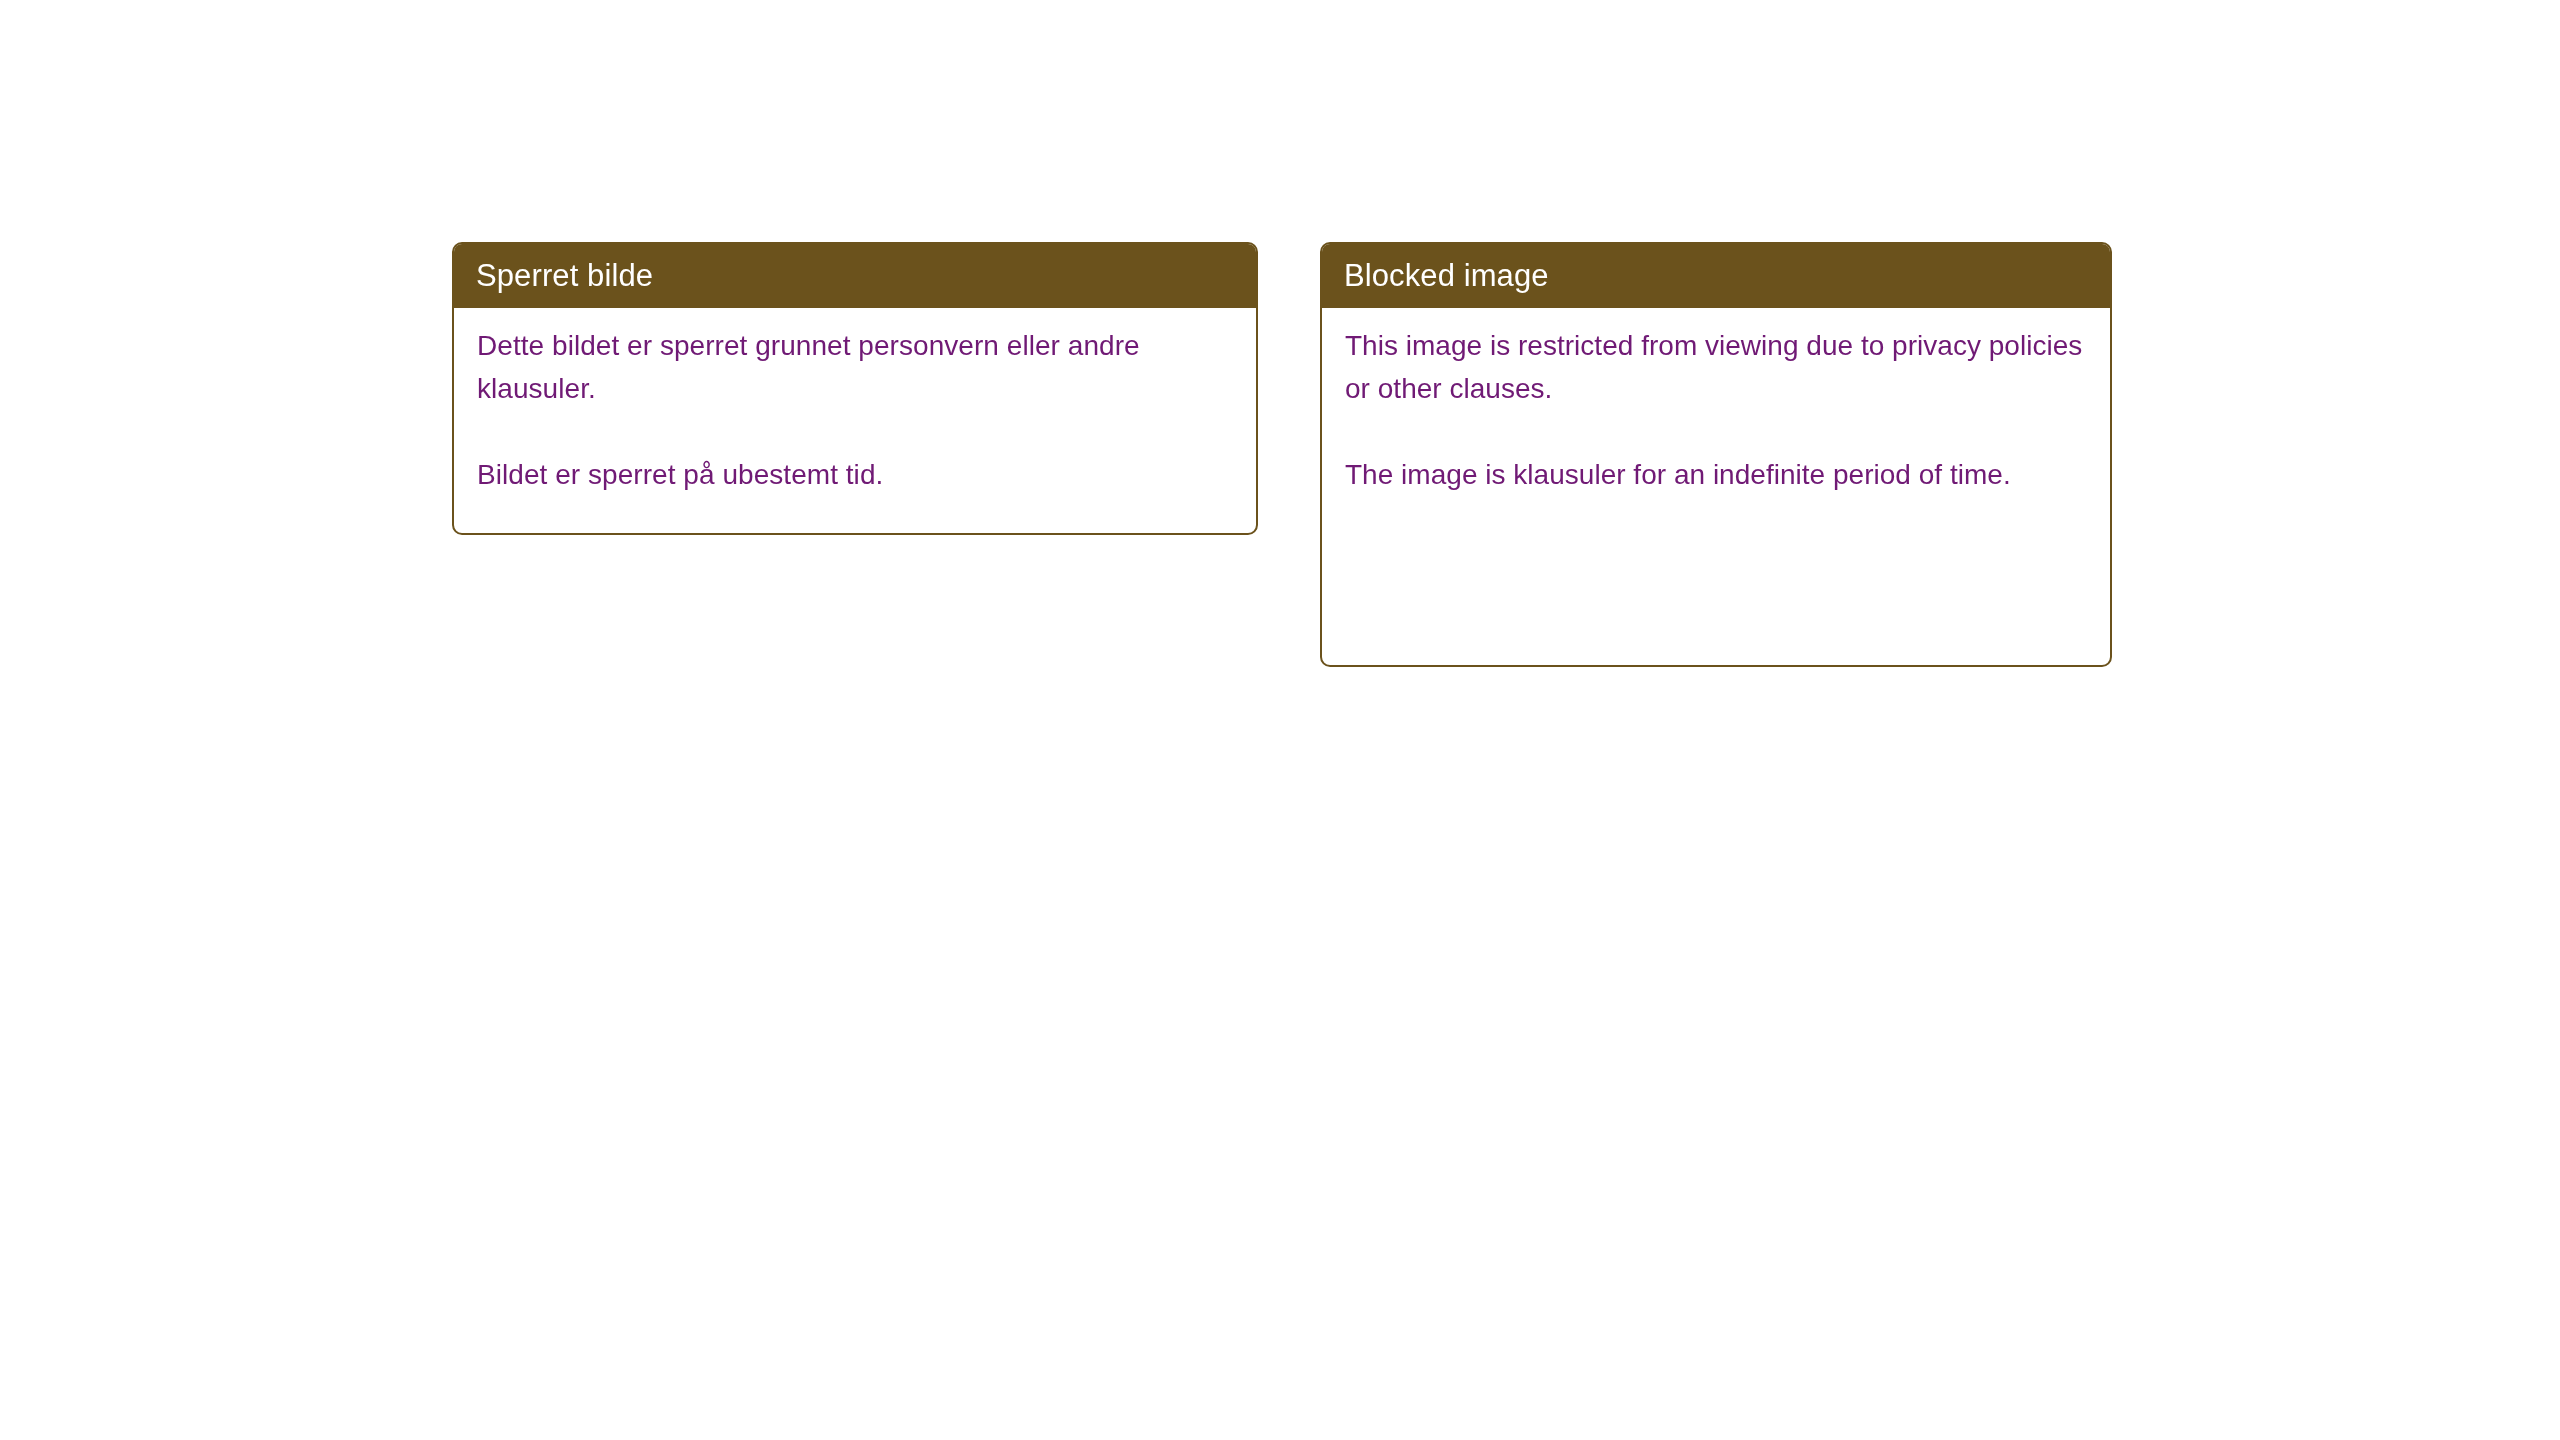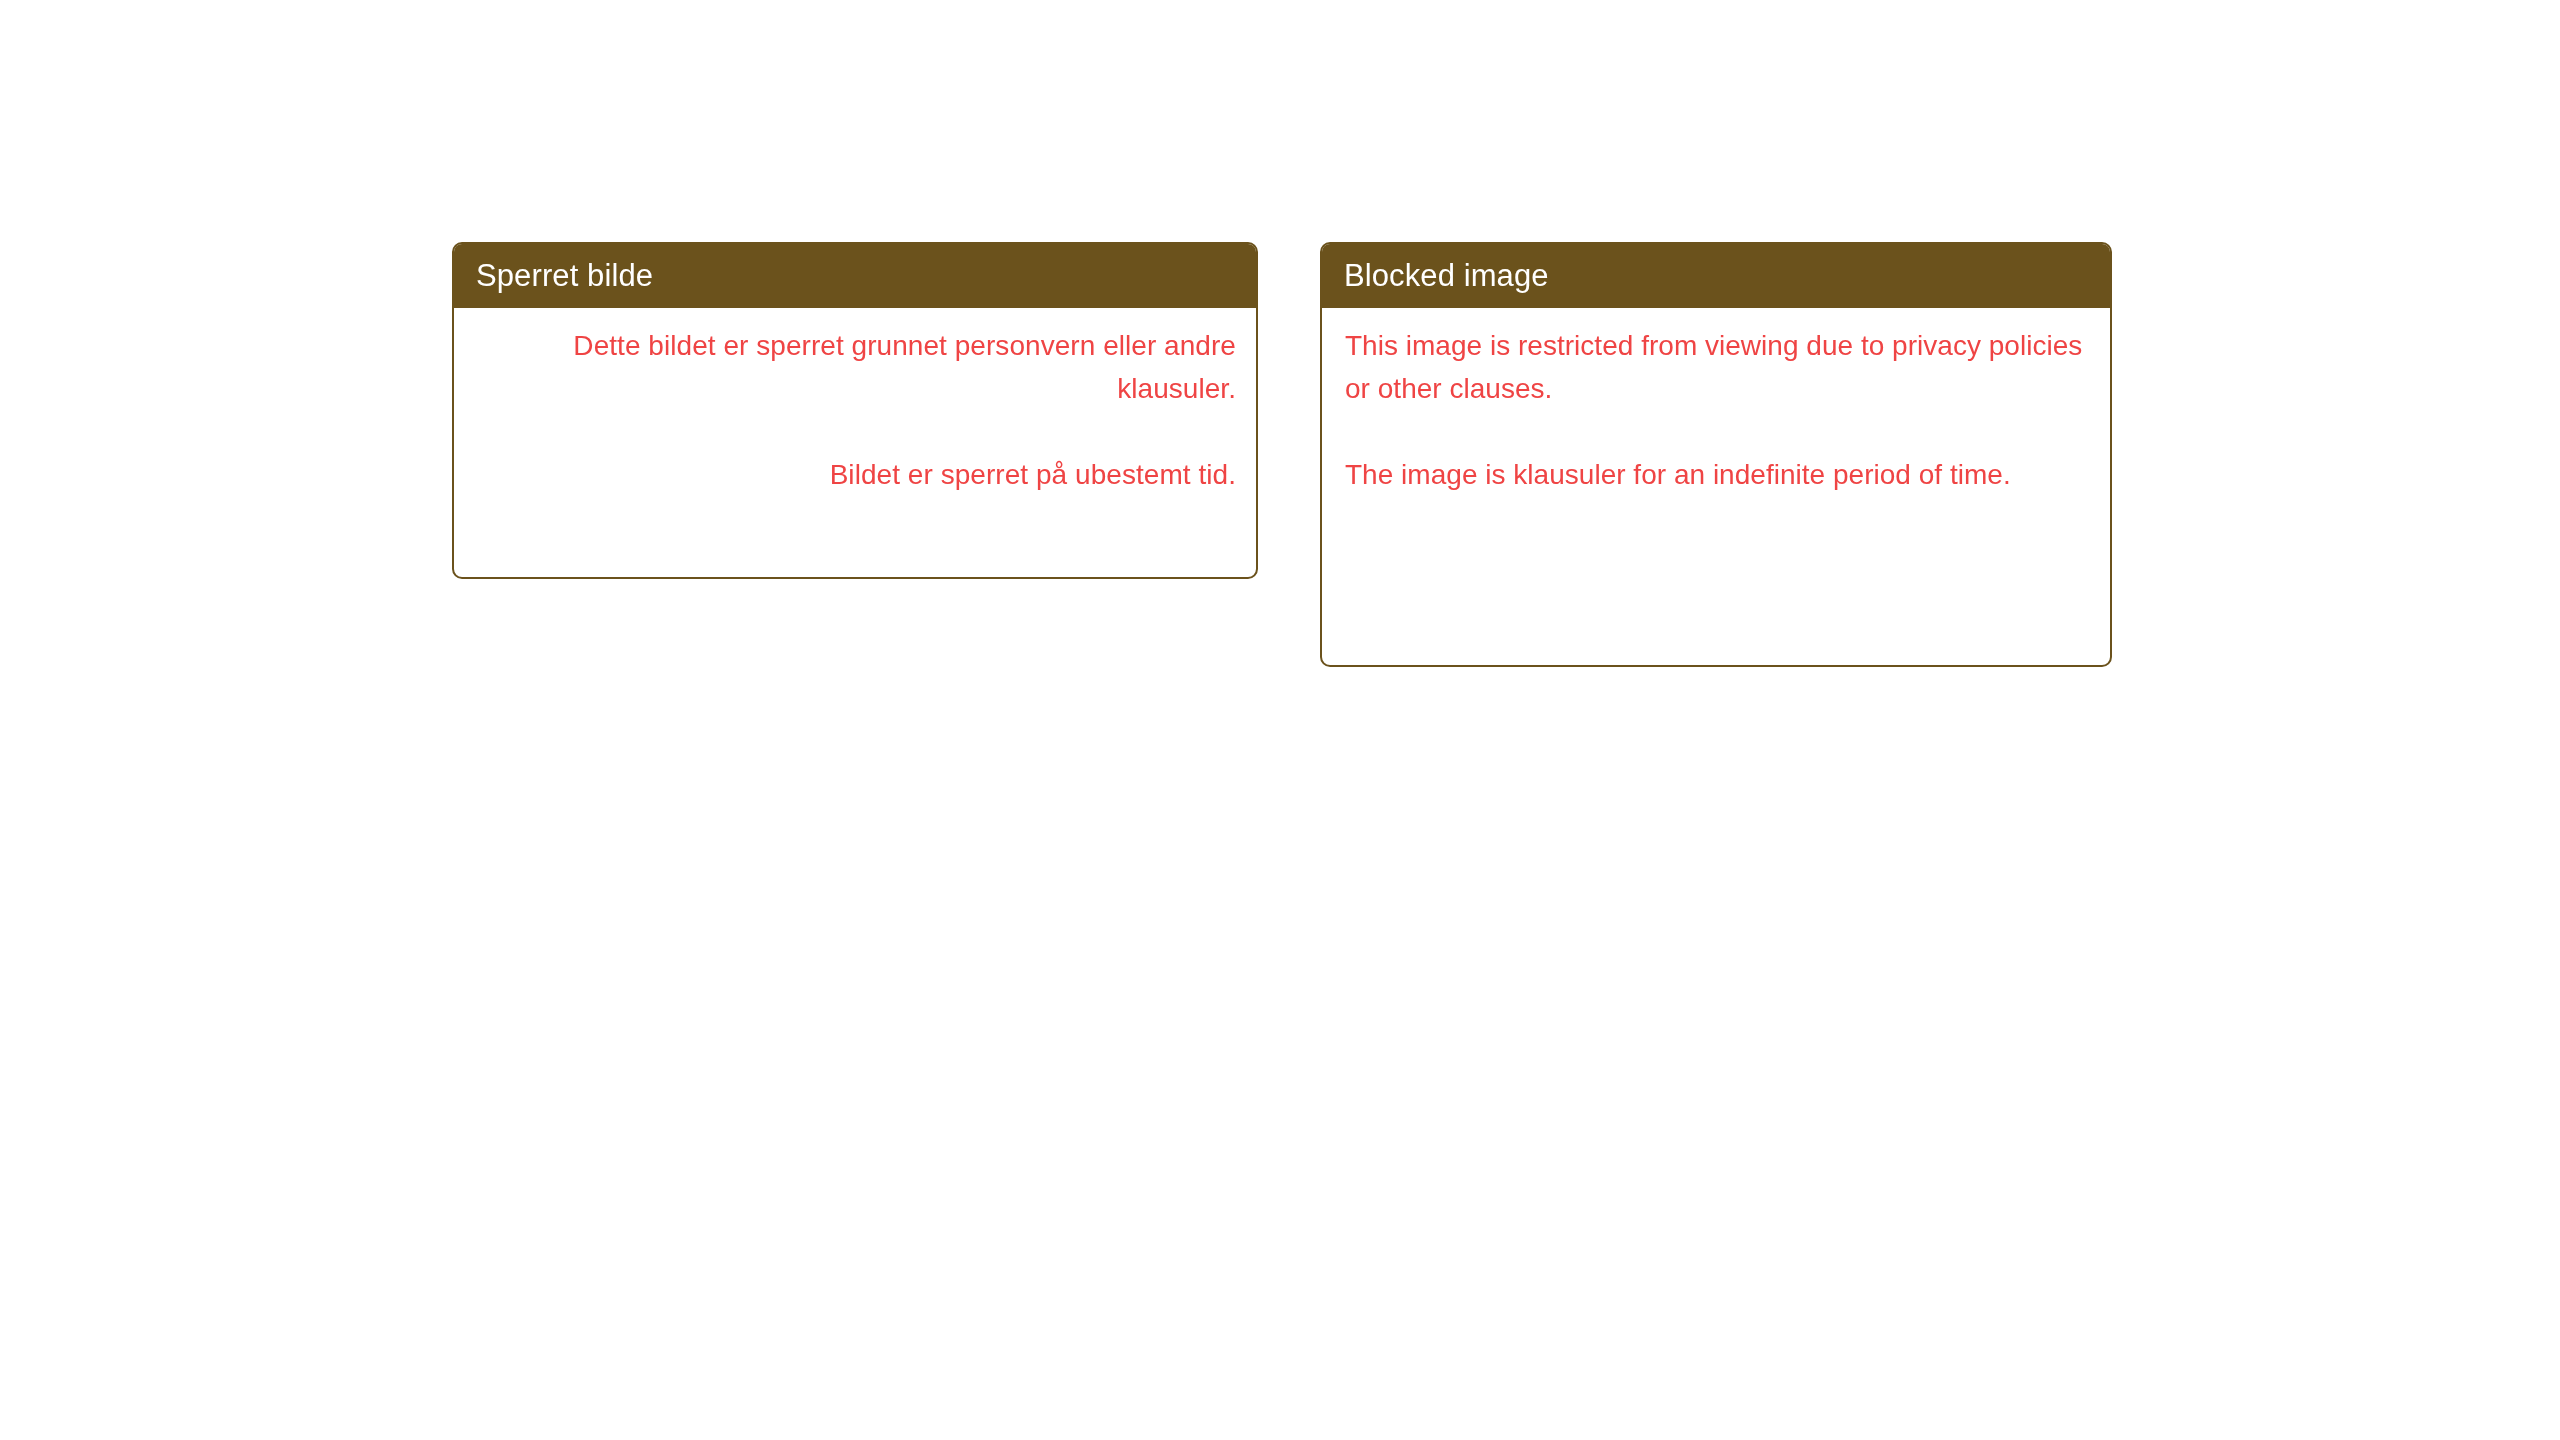--- a/index.html
+++ b/index.html
@@ -27,22 +27,21 @@
     background: #ffffff;
     border: 2px solid #6b521c;
     border-radius: 10px;
     overflow: hidden;
   }
 
   .notice-card.card-norwegian {
     left: 452px;
     top: 242px;
     width: 806px;
-    height: 337px;
-    text-align: right;
+    height: 293px;
   }
 
   .notice-card.card-english {
     left: 1320px;
     top: 242px;
     width: 792px;
     height: 425px;
   }
 
   .card-header {
@@ -63,21 +62,21 @@
     white-space: nowrap;
   }
 
   .card-body {
     box-sizing: border-box;
     padding: 16px 20px 0 23px;
     background: #ffffff;
   }
 
   .card-paragraph {
-    color: #ef4444;
+    color: #701a75;
     font-size: 28px;
     line-height: 43px;
     font-weight: normal;
     margin: 0;
     letter-spacing: 0.05px;
   }
 
   .paragraph-gap {
     height: 43px;
   }

